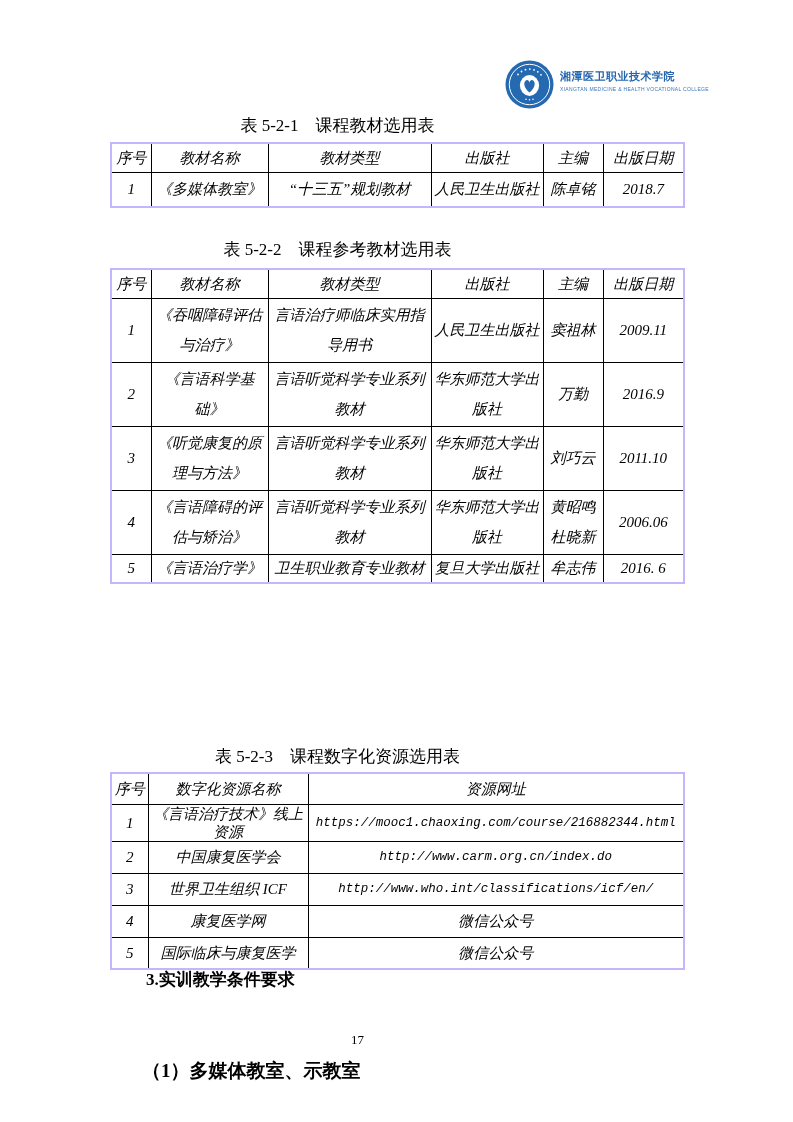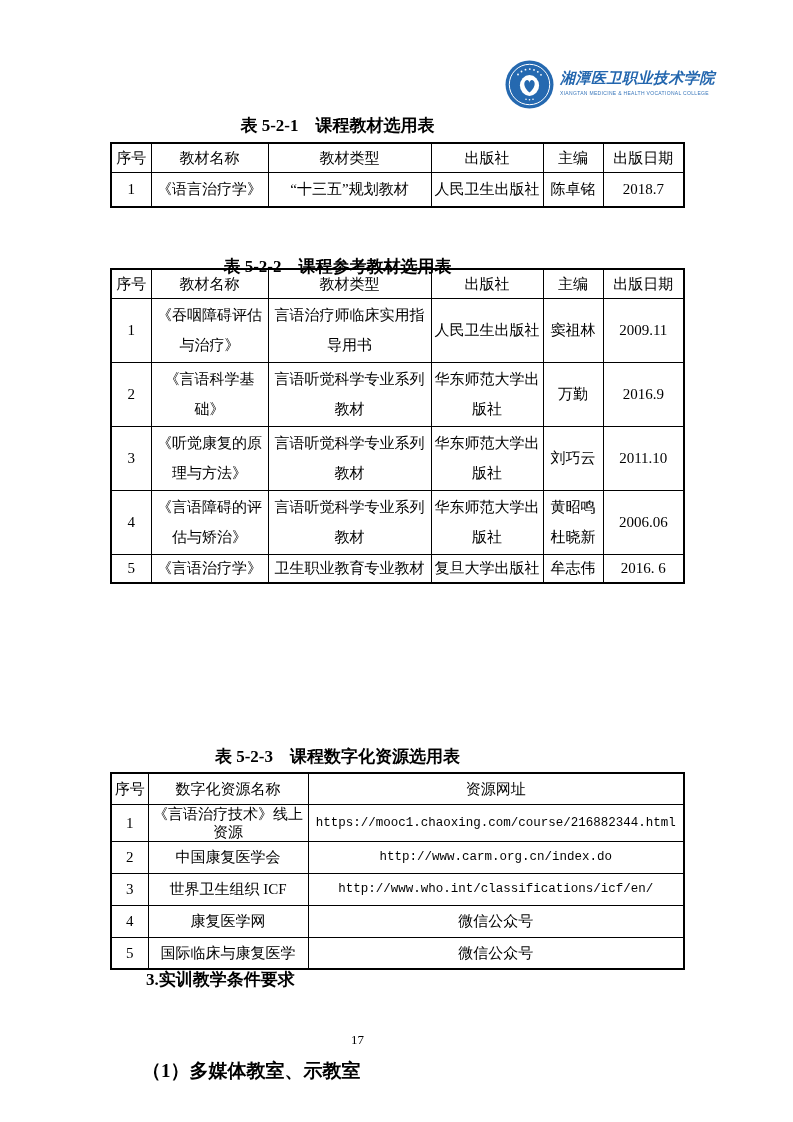--- a/index.html
+++ b/index.html
@@ -3,32 +3,32 @@
 <meta charset="utf-8">
 <style>
   * { margin:0; padding:0; box-sizing:border-box; }
   html,body { width:793px; height:1122px; }
   body { background:#ffffff; font-family:"Liberation Serif","DejaVu Serif",serif; color:#000; position:relative; overflow:hidden; }
   .abs { position:absolute; }
 
   
   #logo { left:505px; top:60px; display:flex; align-items:flex-start; gap:6px; }
   .logo-text { padding-top:9px; }
-  .logo-zh { font-size:15px; font-weight:bold; font-style:italic; color:#2366ae; letter-spacing:0.5px; white-space:nowrap; }
+  .logo-zh { font-size:11px; font-weight:bold; color:#2366ae; letter-spacing:0.5px; white-space:nowrap; }
   .logo-en { font-size:5px; color:#3a77bb; letter-spacing:0.32px; white-space:nowrap; margin-top:2px; font-family:"Liberation Sans","DejaVu Sans",sans-serif; }
 
   
-  .tbl-title { left:0; width:675px; text-align:center; font-weight:bold; font-size:17px; white-space:pre-wrap; }
+  .tbl-title { left:0; width:675px; text-align:center; font-weight:normal; font-size:17px; white-space:pre-wrap; }
   #title1 { top:114px; }
-  #title2 { top:255px; }
+  #title2 { top:238px; }
   #title3 { top:745px; }
 
   
   table { border-collapse:collapse; table-layout:fixed; width:573px; }
-  .doc-table { border:2px solid #000000; }
+  .doc-table { border:2px solid #c4b5fd;font-style:italic; }
   td { border:1px solid #000; text-align:center; vertical-align:middle;
        white-space:pre-line; font-size:15px; line-height:30px; padding:0 2px; overflow:hidden; }
   #t1 { top:142px; left:110px; }
   #t2 { top:268px; left:110px; }
   #t3 { top:772px; left:110px; }
   tr.hdr td { height:29px; line-height:18px; }
   #t1 tr.data td { height:35px; }
   #t2 tr.tall td { height:64px; }
   #t2 tr.short td { height:29px; line-height:18px; }
   #t3 td { height:32px; line-height:18px; }
@@ -93,21 +93,21 @@
         <tr class="hdr">
       <td>序号</td>
       <td>教材名称</td>
       <td>教材类型</td>
       <td>出版社</td>
       <td>主编</td>
       <td>出版日期</td>
     </tr>
     <tr class="data">
       <td>1</td>
-      <td>《语言治疗学》</td>
+      <td>《多媒体教室》</td>
       <td>“十三五”规划教材</td>
       <td>人民卫生出版社</td>
       <td>陈卓铭</td>
       <td>2018.7</td>
     </tr>
   </tbody>
     </table>
 </div>
 
 <div id="title2" class="abs tbl-title">表 5-2-2　课程参考教材选用表</div>

